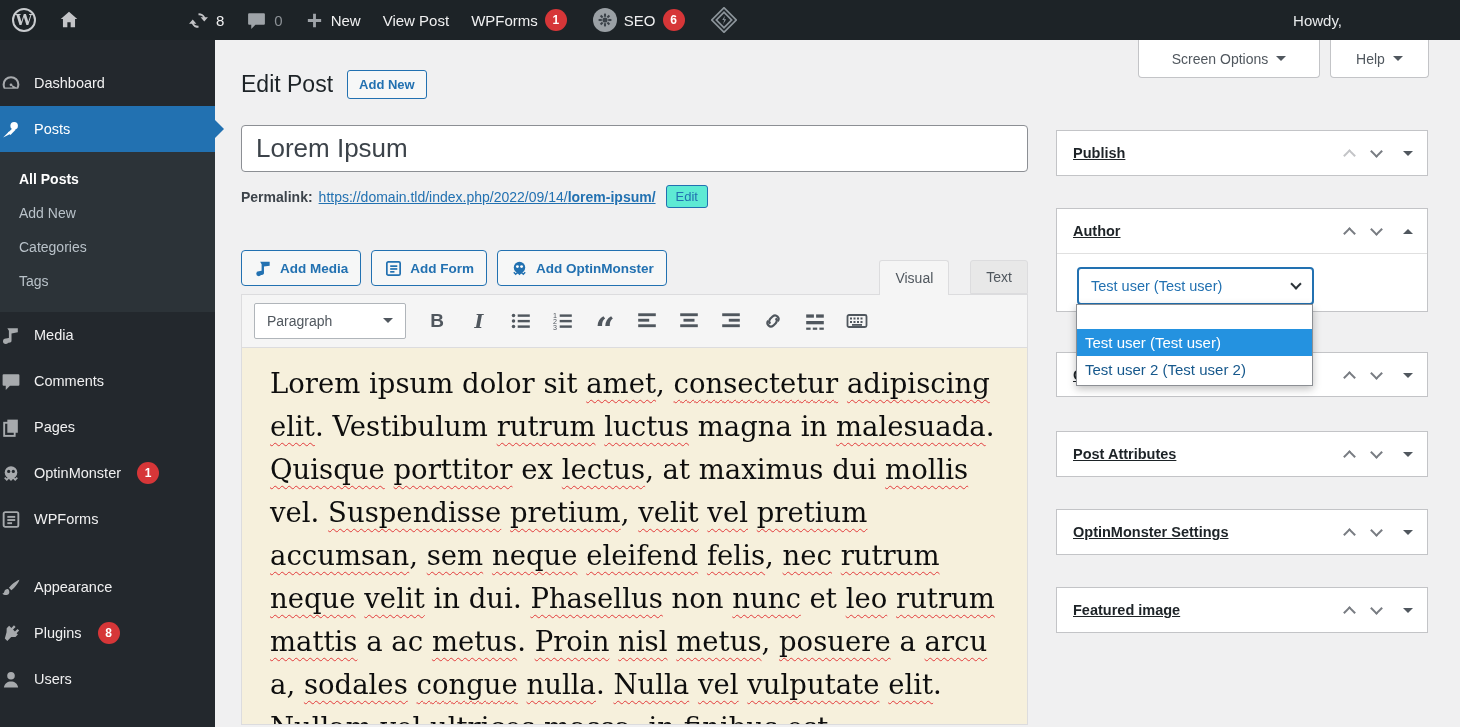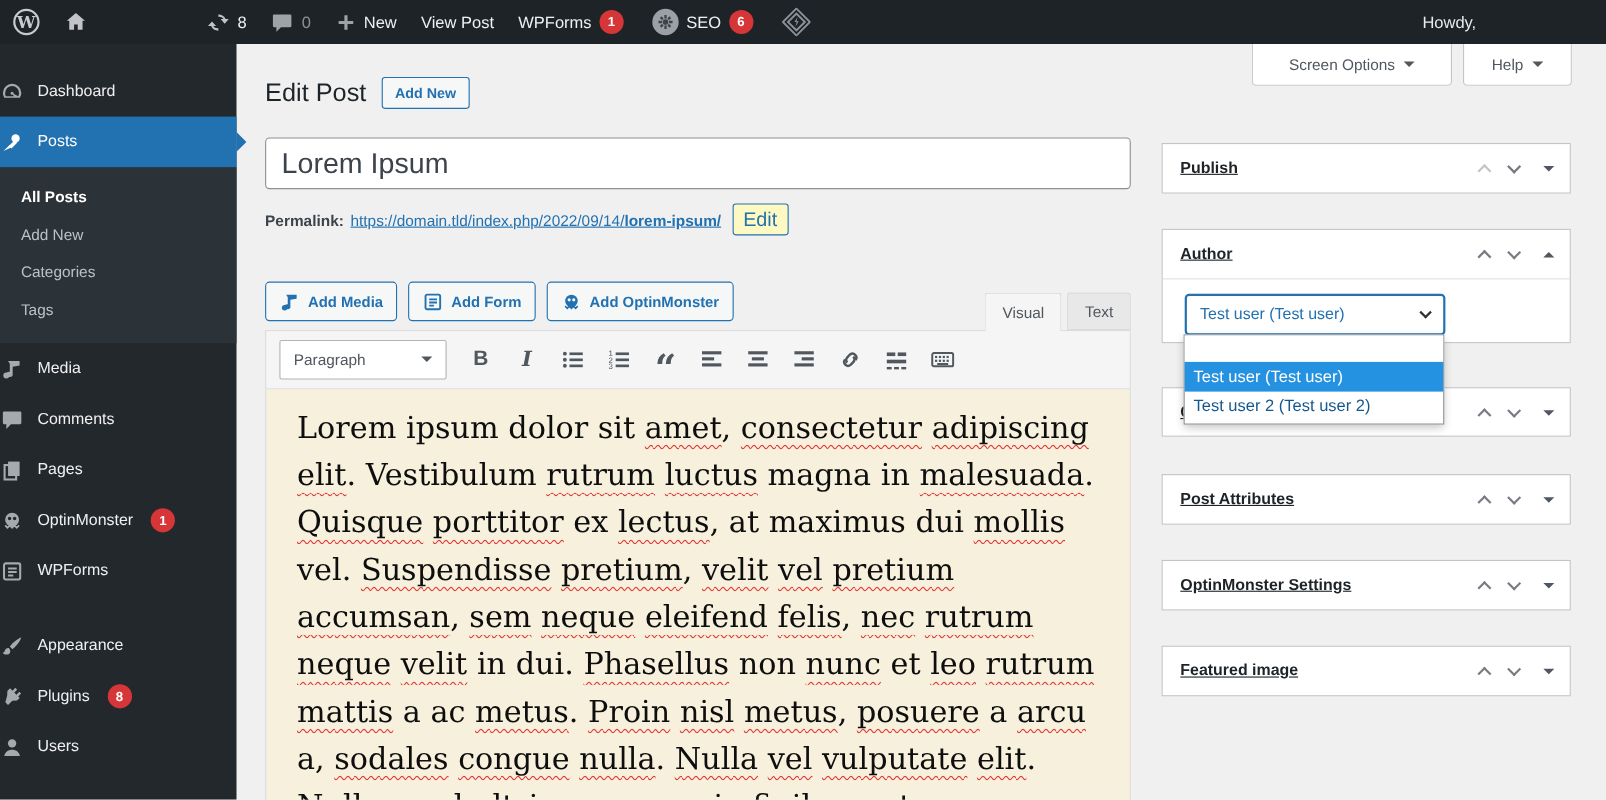--- a/index.html
+++ b/index.html
@@ -50,28 +50,28 @@
   .page-head{display:flex;align-items:center;gap:14px;}
   .page-title{font-size:23px;font-weight:400;color:#1d2327;}
   .btn-outline{background:#f6f7f7;border:1px solid var(--accent);color:var(--accent);border-radius:3px;
     font-size:13px;font-weight:600;padding:6px 11px;cursor:pointer;font-family:inherit;}
 
   .title-input{margin-top:26px;width:787px;height:47px;border:1px solid #8c8f94;border-radius:4px;
     font-size:26px;color:#3c434a;padding:0 14px;background:#fff;font-family:inherit;display:block;}
   .permalink-row{margin-top:13px;font-size:14px;color:#50575e;display:flex;align-items:center;gap:6px;}
   .permalink-row a{color:var(--accent);text-decoration:underline;cursor:pointer;}
   .pl-slug{font-weight:bold;}
-  .btn-edit{background:#fef9c3;border:1px solid var(--accent);color:var(--accent);border-radius:3px;
-    font-size:18px;padding:3px 9px;margin-left:4px;cursor:pointer;font-family:inherit;}
+  .btn-edit{background:#5eead4;border:1px solid var(--accent);color:var(--accent);border-radius:3px;
+    font-size:13px;padding:3px 9px;margin-left:4px;cursor:pointer;font-family:inherit;}
 
   .editor-wrap{width:787px;margin-top:42px;position:relative;}
   .media-row{display:flex;gap:10px;position:relative;}
   .media-btn{height:36px;display:flex;align-items:center;gap:7px;background:#f6f7f7;border:1px solid var(--accent);
     color:var(--accent);border-radius:4px;font-size:13.5px;font-weight:600;padding:0 12px;cursor:pointer;font-family:inherit;}
-  .tabs{position:absolute;right:0;bottom:-9px;display:flex;gap:5px;}
+  .tabs{position:absolute;right:0;bottom:-9px;display:flex;gap:21px;}
   .tab{height:34px;padding:0 15px;font-size:14px;color:#50575e;display:flex;align-items:center;
     border:1px solid #dcdcde;border-radius:3px 3px 0 0;cursor:pointer;}
   .tab.active{background:#f5f5f5;border-bottom:none;z-index:3;height:35px;}
   .tab.inactive{background:#e8e8e8;}
   .toolbar{margin-top:8px;border:1px solid #dcdcde;background:#f5f5f5;height:54px;display:flex;
     align-items:center;padding:0 12px;gap:20px;}
   .para-select{width:152px;height:36px;background:#fff;border:1px solid #b0b5ba;border-radius:2px;
     display:flex;align-items:center;justify-content:space-between;padding:0 12px;font-size:14px;color:#50575e;cursor:pointer;}
   .tb-ico{width:22px;height:22px;display:flex;align-items:center;justify-content:center;cursor:pointer;color:#50575e;}
   .tb-b{font-size:19px;font-weight:bold;}

